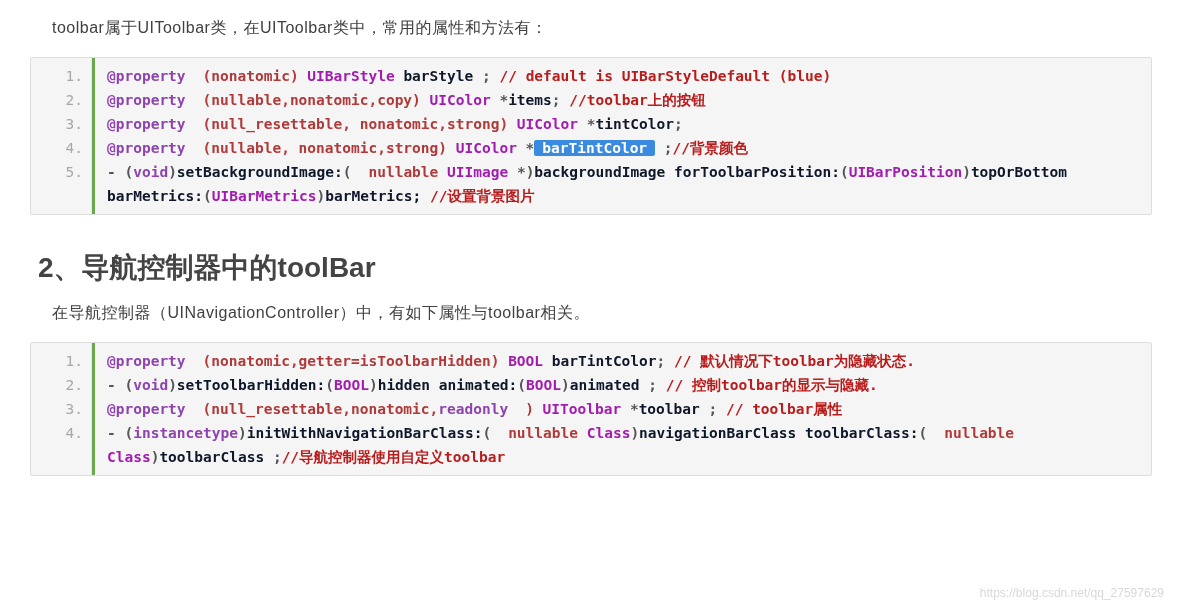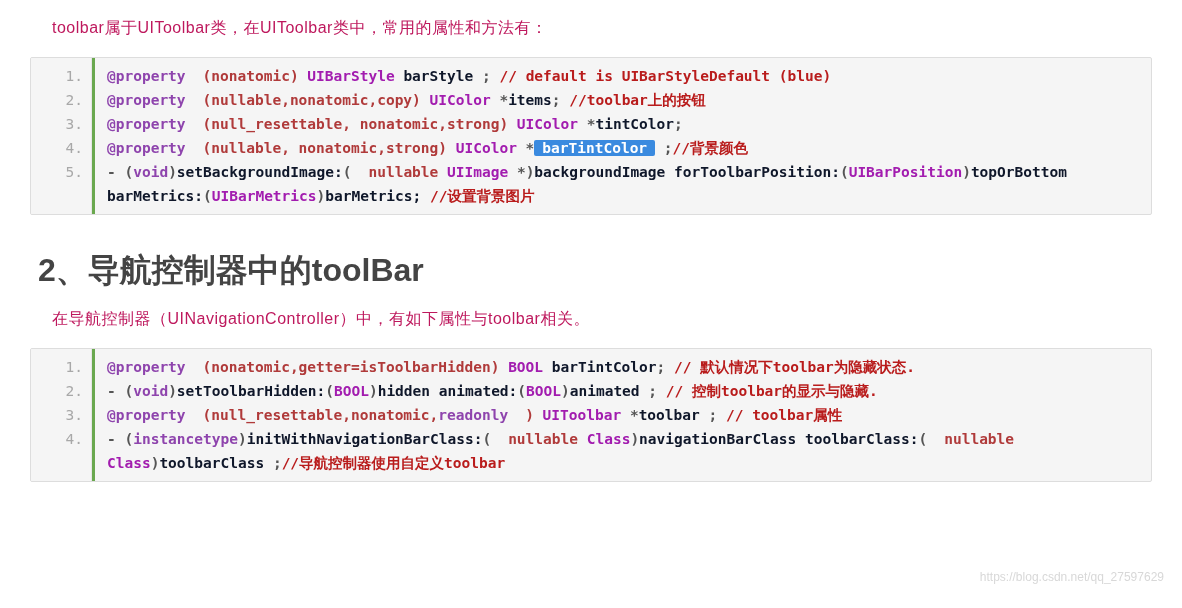--- a/index.html
+++ b/index.html
@@ -10,26 +10,26 @@
     font-family: "Helvetica Neue", Arial, "PingFang SC", "Microsoft YaHei", sans-serif;
     background: #ffffff;
     color: #333;
     position: relative;
   }
   .page {
     padding: 12px 30px 0 30px;
   }
   .para {
     font-size: 16px;
-    color: #be185d;
+    color: #404040;
     margin: 6px 0 18px 22px;
     letter-spacing: 0.5px;
   }
   .heading {
-    font-size: 32px;
+    font-size: 28px;
     font-weight: 600;
     color: #444;
     margin: 34px 0 16px 8px;
   }
   .codeblock {
     display: flex;
     background: #f5f5f5;
     border: 1px solid #ddd;
     border-radius: 2px;
     margin: 0 0 16px 0;
@@ -65,21 +65,21 @@
   .tok-cmt    { color: #b91c1c; font-weight: 700; }
   .hl {
     background: #3a8adf;
     color: #fff;
     padding: 0 8px;
     border-radius: 2px;
   }
   .watermark {
     position: absolute;
     right: 18px;
-    bottom: 24px;
+    bottom: 8px;
     font-size: 12px;
     color: #d8d8d8;
     font-family: Arial, sans-serif;
   }
 </style>
 </head>
 <body>
 
 <div class="page">
 

